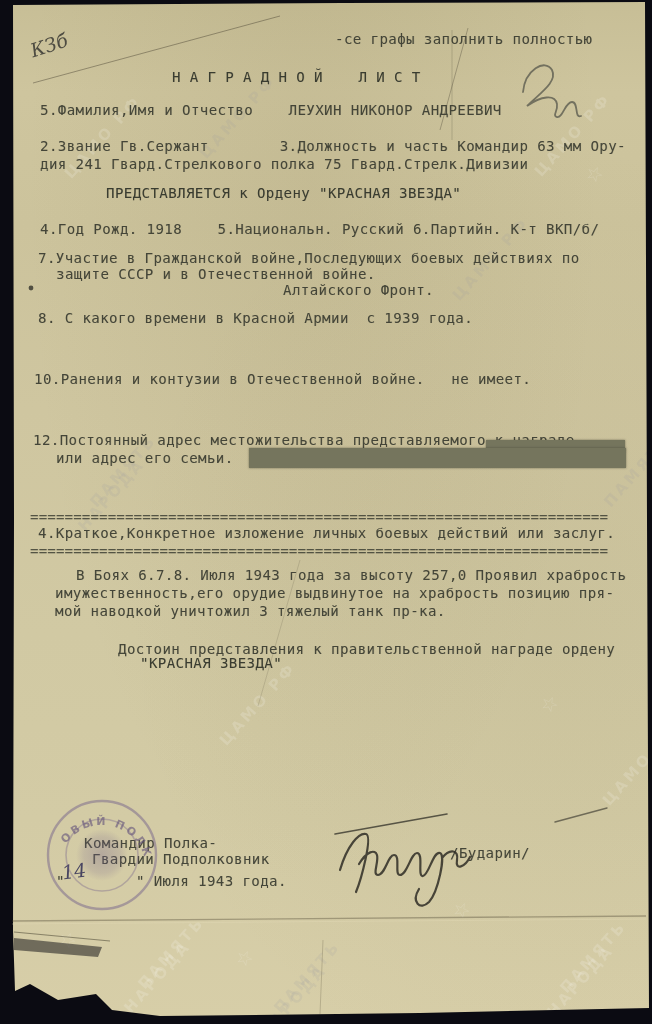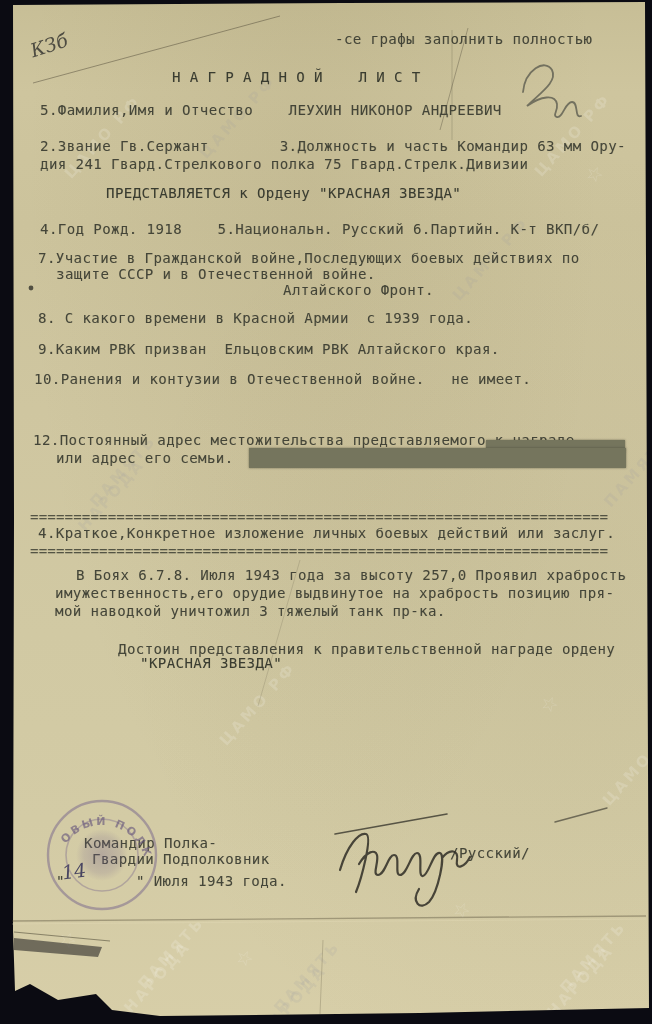--- a/index.html
+++ b/index.html
@@ -58,40 +58,39 @@
 
     <div class="tl" style="left:40px;top:103px">5.Фамилия,Имя и Отчество    ЛЕУХИН НИКОНОР АНДРЕЕВИЧ</div>
     <div class="tl" style="left:40px;top:139px">2.Звание Гв.Сержант        3.Должность и часть Командир 63 мм Ору-</div>
     <div class="tl" style="left:40px;top:157px">дия 241 Гвард.Стрелкового полка 75 Гвард.Стрелк.Дивизии</div>
     <div class="tl bold" style="left:106px;top:186px">ПРЕДСТАВЛЯЕТСЯ к Ордену "КРАСНАЯ ЗВЕЗДА"</div>
     <div class="tl" style="left:40px;top:222px">4.Год Рожд. 1918    5.Национальн. Русский 6.Партийн. К-т ВКП/б/</div>
     <div class="tl" style="left:38px;top:251px">7.Участие в Гражданской войне,Последующих боевых действиях по</div>
     <div class="tl" style="left:56px;top:267px">защите СССР и в Отечественной войне.</div>
     <div class="tl" style="left:283px;top:283px">Алтайского Фронт.</div>
     <div class="tl" style="left:38px;top:311px">8. С какого времени в Красной Армии  с 1939 года.</div>
-    <div class="tl" style="left:38px;top:342px">9.Каким РВК призван  Ельцовским РВК Алтайского края.</div>
     <div class="tl" style="left:34px;top:372px">10.Ранения и контузии в Отечественной войне.   не имеет.</div>
     <div class="tl" style="left:33px;top:433px">12.Постоянный адрес местожительства представляемого к награде</div>
     <div class="tl" style="left:56px;top:451px">или адрес его семьи.</div>
 
     <div class="tl sep" style="left:30px;top:510px">===================================================================</div>
     <div class="tl" style="left:38px;top:526px">4.Краткое,Конкретное изложение личных боевых действий или заслуг.</div>
     <div class="tl sep" style="left:30px;top:544px">===================================================================</div>
 
     <div class="tl" style="left:76px;top:568px">В Боях 6.7.8. Июля 1943 года за высоту 257,0 Проявил храбрость</div>
     <div class="tl" style="left:55px;top:586px">имужественность,его орудие выдвинутое на храбрость позицию пря-</div>
     <div class="tl" style="left:55px;top:604px">мой наводкой уничтожил 3 тяжелый танк пр-ка.</div>
 
     <div class="tl" style="left:118px;top:642px">Достоин представления к правительственной награде ордену</div>
     <div class="tl bold" style="left:140px;top:656px">"КРАСНАЯ ЗВЕЗДА"</div>
 
     <div class="tl" style="left:84px;top:836px">Командир Полка-</div>
     <div class="tl" style="left:92px;top:852px">Гвардии Подполковник</div>
     <div class="tl" style="left:56px;top:874px">"        " Июля 1943 года.</div>
-    <div class="tl" style="left:450px;top:846px">/Русский/</div>
+    <div class="tl" style="left:450px;top:846px">/Бударин/</div>
 
     <div class="redact" style="left:486px;top:440px;width:139px;height:12px"></div>
     <div class="redact" style="left:249px;top:448px;width:377px;height:20px"></div>
 
     <span class="hand" style="left:30px;top:34px;font-size:19px;color:#4e4c42;transform:rotate(-18deg)">КЗб</span>
     <span class="hand" style="left:62px;top:860px;font-size:19px;color:#474460;transform:rotate(-8deg)">14</span>
 
     <svg class="overlay" width="100" height="80" style="left:505px;top:50px">
       <path d="M18,42 C20,20 40,8 47,20 C53,32 34,44 22,56 C36,46 50,44 52,54 C53,61 47,66 52,67 C58,68 60,52 67,52 C74,52 69,69 76,66" fill="none" stroke="rgba(93,92,80,.8)" stroke-width="1.8" stroke-linecap="round"></path>
     </svg>

